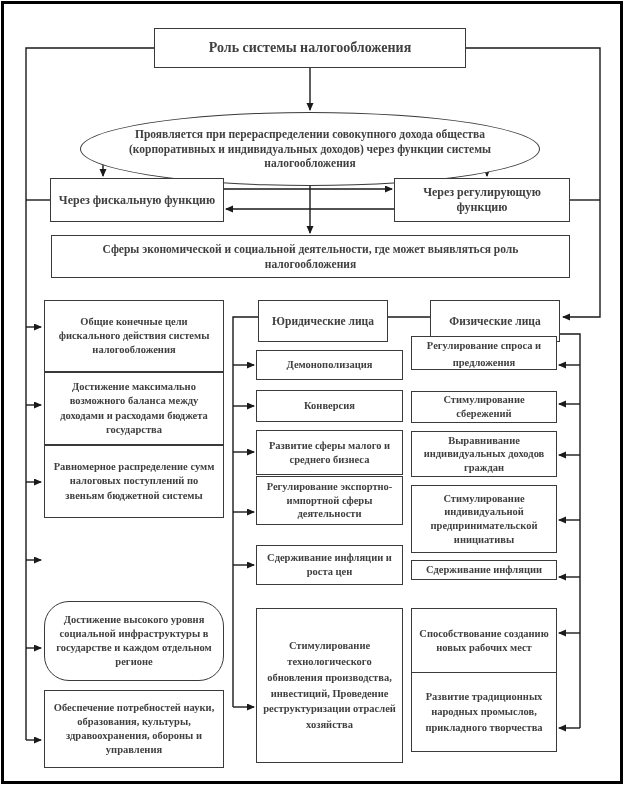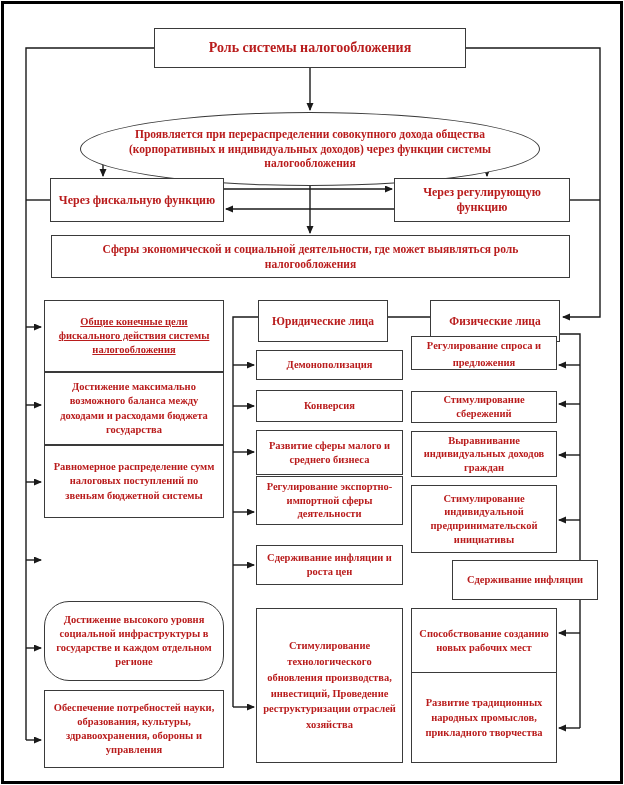--- a/index.html
+++ b/index.html
@@ -1,19 +1,19 @@
 <!DOCTYPE html>
 <html><head>
 <meta charset="utf-8">
 <style>
   html,body{margin:0;padding:0;background:#888;}
   .stage{
     position:relative;width:624px;height:785px;background:#ffffff;
     font-family:"Liberation Serif","DejaVu Serif",serif;
-    color:#b91c1c;overflow:hidden;
+    color:#404040;overflow:hidden;
   }
   .frame{
     position:absolute;left:1px;top:1px;width:616px;height:777px;
     border:3px solid #000;pointer-events:none;
   }
   svg.wires{position:absolute;left:0;top:0;width:624px;height:785px;}
   .node{
     position:absolute;box-sizing:border-box;background:#fff;
     border:1.6px solid #3a3a3a;
     display:flex;align-items:center;justify-content:center;
@@ -22,44 +22,44 @@
   }
   .title-box{left:154px;top:28px;width:312px;height:40px;font-size:14px;}
   .ellipse{
     left:80px;top:112px;width:460px;height:74px;border-radius:50%;
     font-size:11.5px;line-height:1.3;padding:4px 42px;
   }
   .fiscal{left:50px;top:178px;width:174px;height:44px;font-size:12px;}
   .regul{left:394px;top:178px;width:176px;height:44px;font-size:12px;}
   .spheres{left:51px;top:235px;width:519px;height:43px;font-size:11.5px;}
   .lcol{font-size:10.5px;line-height:1.35;left:44px;width:180px;}
-  .l0{top:300px;height:72px;text-decoration:underline;}
+  .l0{top:300px;height:72px;}
   .l1{top:372px;height:73px;}
   .l2{top:445px;height:73px;}
   .l3{top:518px;height:92px;}
   .l4{top:601px;height:80px;border-radius:25px;}
   .l5{top:690px;height:78px;}
   .mhead{left:258px;top:300px;width:130px;height:42px;font-size:11.5px;}
   .rhead{left:430px;top:300px;width:130px;height:42px;font-size:11.5px;}
   .mcol{left:256px;width:147px;font-size:10.5px;line-height:1.3;}
   .m0{top:350px;height:30px;}
   .m1{top:390px;height:32px;}
   .m2{top:430px;height:45px;}
   .m3{top:476px;height:49px;}
   .m4{top:545px;height:40px;}
   .m5{top:608px;height:155px;line-height:1.5;}
   .rcol{left:411px;width:146px;font-size:10.5px;line-height:1.3;}
   .r0{top:336px;height:34px;overflow:hidden;align-items:flex-start;
       line-height:1.6;padding-top:1px;}
   .r1{top:391px;height:32px;}
   .r2{top:431px;height:46px;}
   .r3{top:485px;height:68px;}
-  .r4{top:560px;height:40px;margin-left:41px;}
+  .r4{top:560px;height:20px;}
   .r5{top:608px;height:65px;}
-  .r6{top:672px;height:91px;line-height:1.45;}
+  .r6{top:672px;height:80px;line-height:1.45;}
 </style>
 </head>
 <body>
 
 <div class="stage">
 
   <svg class="wires" viewBox="0 0 624 785" xmlns="http://www.w3.org/2000/svg">
     <defs>
       <marker id="ah" markerWidth="9" markerHeight="8" refX="7" refY="3.5" orient="auto" markerUnits="userSpaceOnUse">
         <path d="M0,0 L8,3.5 L0,7 Z" fill="#1a1a1a"></path>

